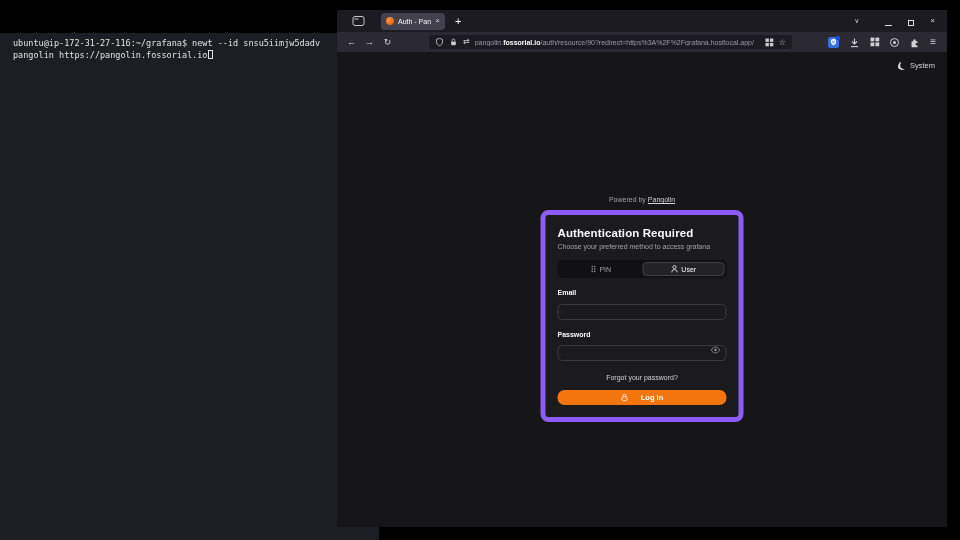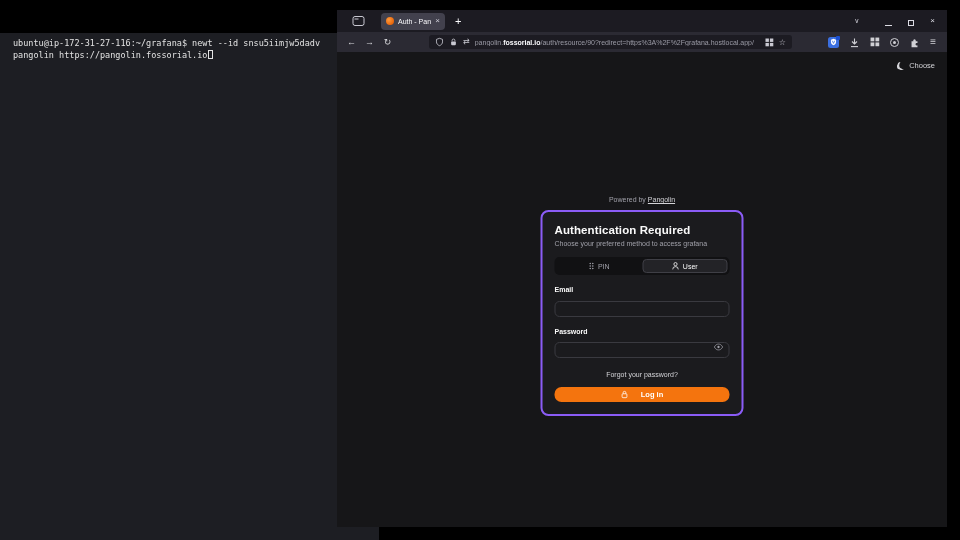--- a/index.html
+++ b/index.html
@@ -55,21 +55,21 @@
   .content { flex:1; background:#161618; position:relative; }
   .theme-toggle { position:absolute; top:9px; right:12px; display:flex; align-items:center;
                   gap:4px; color:#d4d4d8; font-size:7.5px; }
   .moon { width:8px; height:8px; border-radius:50%;
           box-shadow:inset 2px -1.5px 0 0 #d4d4d8; transform:rotate(15deg); }
 
   .auth-wrap { position:absolute; left:50%; transform:translateX(-50%); top:144px; width:203px; }
   .powered { text-align:center; font-size:7px; color:#a1a1aa; margin-bottom:7px; }
   .powered a { color:#d4d4d8; text-decoration:underline; cursor:pointer; }
 
-  .card { background:#1b1b1e; border:2px solid #8b5cf6; border-radius:8px; padding:12px; }
+  .card { background:#1b1b1e; border:5px solid #8b5cf6; border-radius:8px; padding:12px; }
   .card-title { font-size:11.5px; font-weight:bold; color:#fafafa; letter-spacing:.1px; }
   .card-sub { font-size:7px; color:#a1a1aa; margin-top:4px; }
 
   .tabs { margin-top:10px; background:#111113; border-radius:5px; padding:2px; display:flex; }
   .tab-btn { flex:1; height:14px; display:flex; align-items:center; justify-content:center;
              gap:3px; font-size:7px; color:#a1a1aa; border-radius:4px; border:1px solid transparent; }
   .tab-btn.active { background:#232327; border-color:#3f3f46; color:#fafafa; }
 
   .field-label { font-size:7px; font-weight:bold; color:#fafafa; margin-top:11px; }
   .input-wrap { position:relative; margin-top:4px; }
@@ -166,21 +166,21 @@
           <path d="M3 5 h2.2 a1.5 1.5 0 1 1 2.6 0 H10 v2.2 a1.5 1.5 0 1 0 0 2.6 V12 H3 Z" fill="#d0d0d5"></path>
         </svg>
         <span class="menu-glyph">≡</span>
       </div>
     </div>
 
     <div class="content">
 
       <div class="theme-toggle">
         <span class="moon"></span>
-        <span>Choose</span>
+        <span>System</span>
       </div>
 
       <div class="auth-wrap">
         <div class="powered">
           <span>Powered by</span>
           <a>Pangolin</a>
         </div>
 
         <div class="card">
           <div class="card-title">Authentication Required</div>

